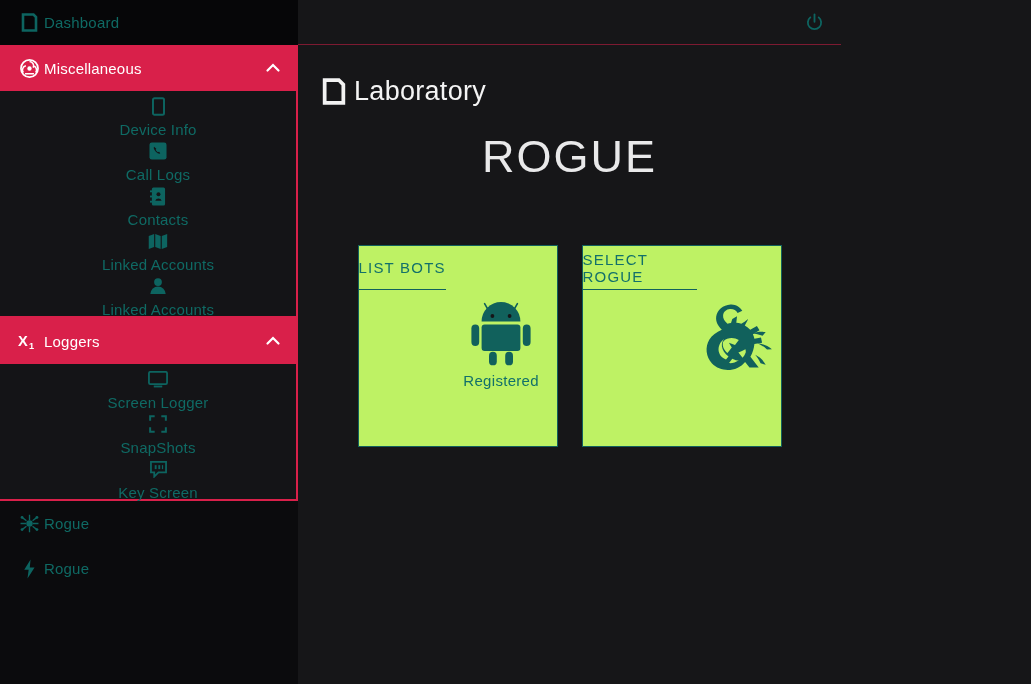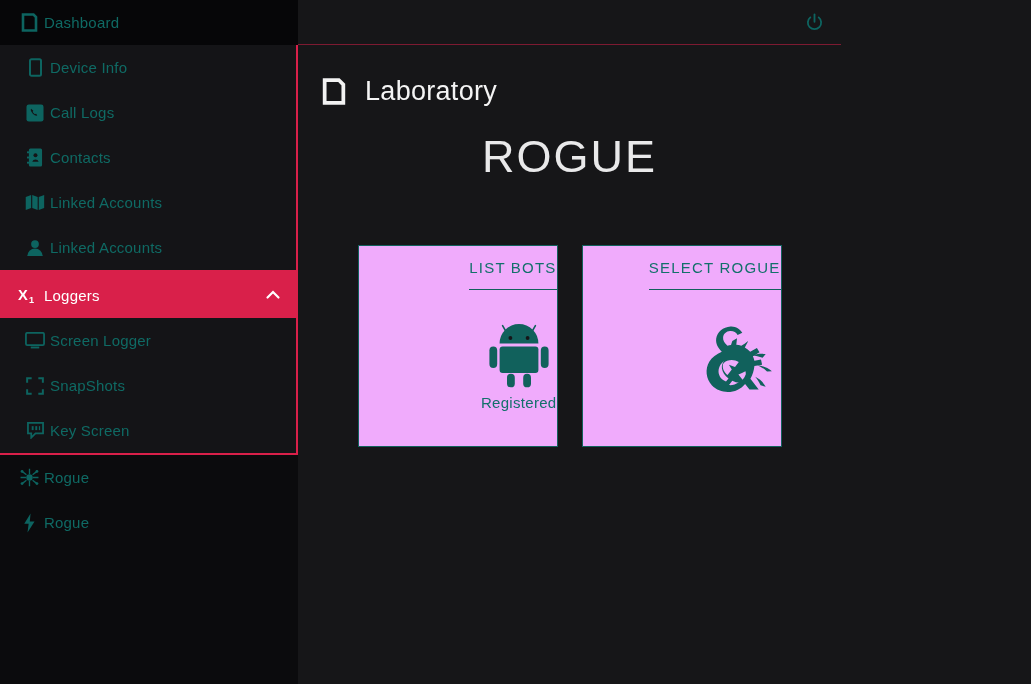--- a/index.html
+++ b/index.html
@@ -56,21 +56,21 @@
   .group-head .ico { color:#ffffff; }
   .group-head .lbl { color:#ffffff; font-size:15px; }
   .group-head .chev { color:#ffffff; }
 
   
   .sub-wrap {
     background:#141417;
     border-right:2px solid #d9204a;
     border-bottom:2px solid #d9204a;
   }
-  .sub-wrap .nav-row { height:45px; padding-left:20px; }
+  .sub-wrap .nav-row { height:45px; padding-left:20px;flex-direction:column; }
 
   
   .plain { background:#0b0b0d; }
 
   
   #main {
     flex:1 1 auto;
     height:684px;
     background:#161618;
     position:relative;
@@ -84,21 +84,21 @@
   }
   #power-btn {
     width:22px; height:22px;
     color:#0d6460;
     cursor:pointer;
     display:flex; align-items:center; justify-content:center;
   }
   #page-head {
     display:flex; align-items:center;
     padding:30px 0 0 22px;
-    gap:17px;
+    gap:6px;
   }
   #page-head .ph-ico {
     width:28px; height:32px;
     display:flex; align-items:center; justify-content:center;
     color:#f2f2f2;
   }
   #page-head .ph-title {
     font-size:27px; color:#f4f4f4; font-weight:400;
     letter-spacing:.3px;
   }
@@ -112,24 +112,23 @@
   }
   #cards {
     display:flex;
     justify-content:center;
     gap:24px;
     margin-top:62px;
   }
   .card {
     width:200px; height:202px;
     border:1px solid #12615c;
-    background:#f0abfc;
-    display:flex; flex-direction:column;
+    background:#bef264;
+    display:flex; flex-direction:row;
     cursor:pointer;
-    align-items:flex-end;
   }
   .card-head {
     height:44px;
     border-bottom:1px solid #12615c;
     display:flex; align-items:center; justify-content:center;
     font-size:15px;
     color:#12706a;
     letter-spacing:1.2px;
   }
   .card-body {
@@ -155,20 +154,35 @@
 
     <div class="nav-row root">
       <span class="ico">
         <svg width="17" height="19" viewBox="0 0 17 19" fill="none">
           <path d="M2 1.5 H12.5 L15 4 V17.5 H2 Z" stroke="currentColor" stroke-width="2.6" fill="none"></path>
         </svg>
       </span>
       <span class="lbl">Dashboard</span>
     </div>
 
+    <div class="nav-row group-head">
+      <span class="ico">
+        <svg width="19" height="19" viewBox="0 0 20 20">
+          <circle cx="10" cy="10" r="9" fill="none" stroke="currentColor" stroke-width="1.8"></circle>
+          <circle cx="10" cy="10" r="2.3" fill="currentColor"></circle>
+          <path d="M10 2.6 a4.4 4.4 0 0 1 3.8 6.5 M3.5 14.2 a4.4 4.4 0 0 1 2.7-7 M16.5 14.2 a4.4 4.4 0 0 0-2.7-7 M5.3 15.6 h9.4" stroke="currentColor" stroke-width="1.6" fill="none"></path>
+        </svg>
+      </span>
+      <span class="lbl">Miscellaneous</span>
+      <span class="chev">
+        <svg width="18" height="18" viewBox="0 0 18 18">
+            <path d="M3.5 11.5 L9 6 L14.5 11.5" stroke="currentColor" stroke-width="2.2" fill="none" stroke-linecap="round"></path>
+          </svg>
+      </span>
+    </div>
 
     <div class="sub-wrap">
       <div class="nav-row">
         <span class="ico">
           <svg width="15" height="19" viewBox="0 0 14 20">
               <rect x="1.2" y="1.2" width="11.6" height="17.6" rx="1.6" stroke="currentColor" stroke-width="2.1" fill="none"></rect>
             </svg>
         </span>
         <span class="lbl">Device Info</span>
       </div>

